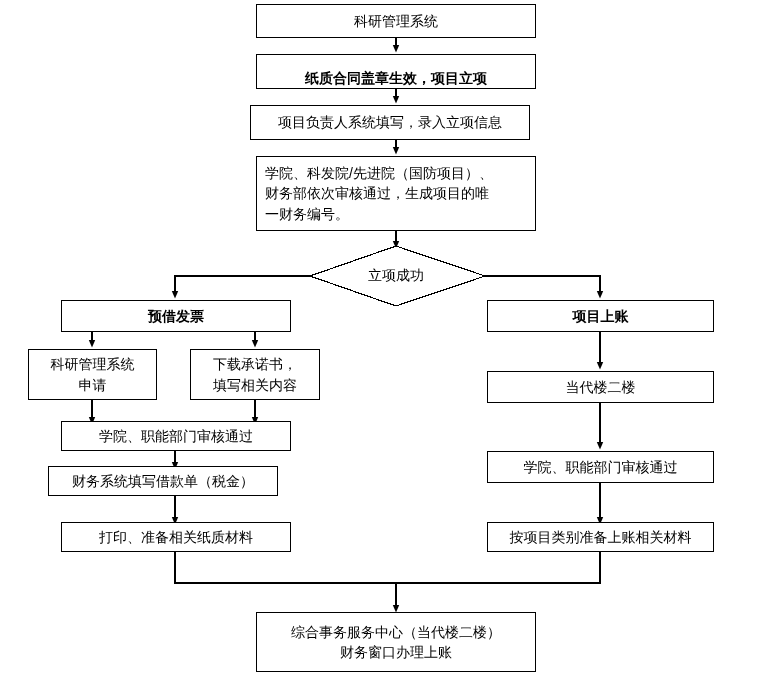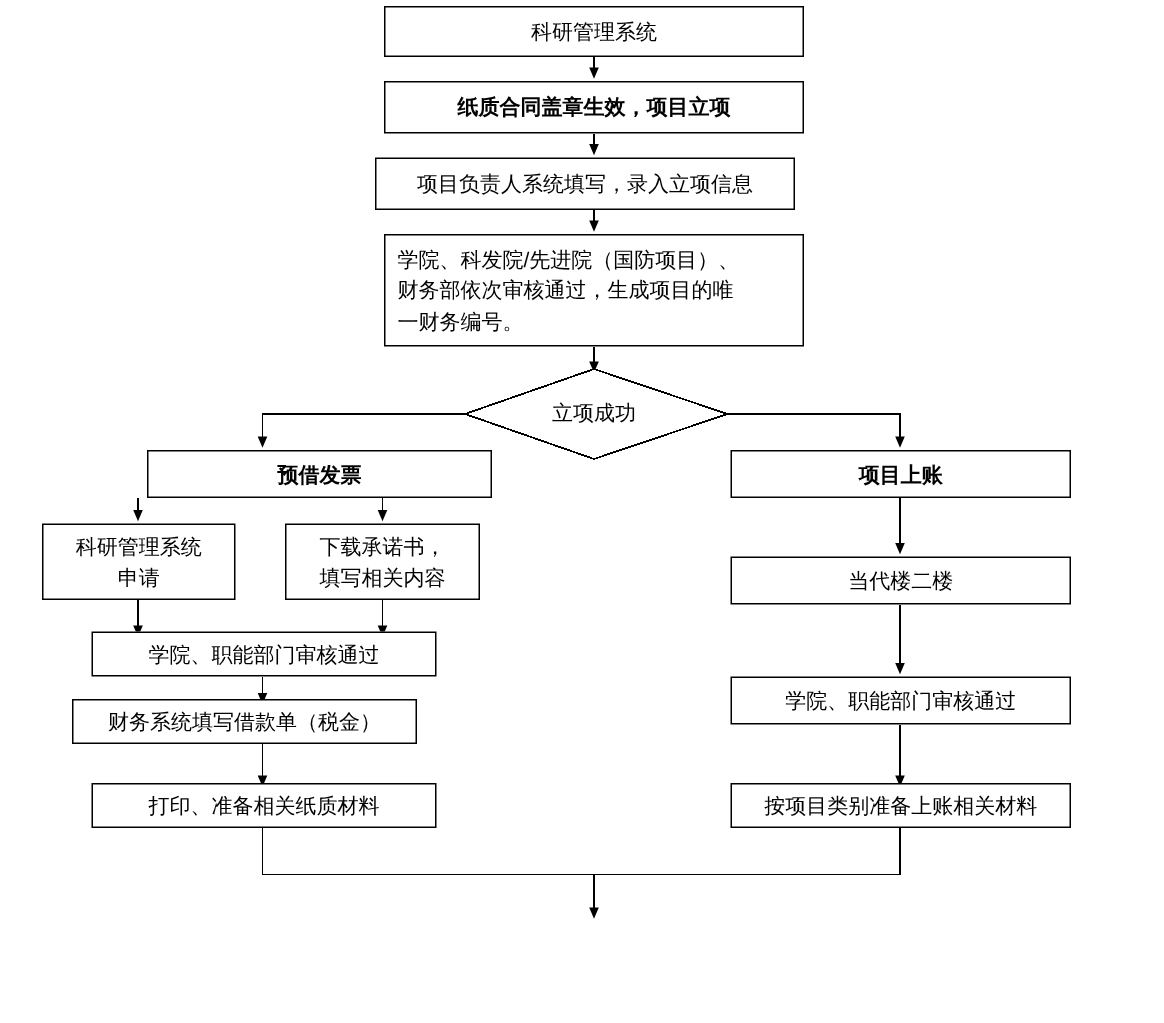--- a/index.html
+++ b/index.html
@@ -115,39 +115,39 @@
       <line x1="396" y1="583" x2="396" y2="609" marker-end="url(#arrowhead)"></line>
 
       <polygon points="396,246 485,276 396,306 310,276" fill="#ffffff" stroke="#000000" stroke-width="1.2"></polygon>
     </g>
   </svg>
 
   <div class="node-box" style="left:256px; top:4px; width:280px; height:34px;">
     <span class="txt">科研管理系统</span>
   </div>
 
-  <div class="node-box bold" style="left:256px; top:54px; width:280px; height:35px;">
+  <div class="node-box bold" style="left:256px; top:54px; width:280px; height:35px;align-items:flex-end;">
     <span class="txt">纸质合同盖章生效，项目立项</span>
   </div>
 
   <div class="node-box" style="left:250px; top:105px; width:280px; height:35px;">
     <span class="txt">项目负责人系统填写，录入立项信息</span>
   </div>
 
   <div class="node-box align-left" style="left:256px; top:156px; width:280px; height:75px;">
     <span class="txt">学院、科发院/先进院（国防项目）、
 财务部依次审核通过，生成项目的唯
 一财务编号。</span>
   </div>
 
   <div class="diamond-label" style="left:330px; top:262px; width:132px; height:28px;">
     <span>立项成功</span>
   </div>
 
-  <div class="node-box bold" style="left:61px; top:300px; width:230px; height:32px;margin-left:37px;">
+  <div class="node-box bold" style="left:61px; top:300px; width:230px; height:32px;">
     <span class="txt">预借发票</span>
   </div>
 
   <div class="node-box" style="left:28px; top:349px; width:129px; height:51px;">
     <span class="txt">科研管理系统
 申请</span>
   </div>
 
   <div class="node-box" style="left:190px; top:349px; width:130px; height:51px;">
     <span class="txt">下载承诺书，
@@ -175,14 +175,18 @@
   </div>
 
   <div class="node-box" style="left:487px; top:451px; width:227px; height:32px;">
     <span class="txt">学院、职能部门审核通过</span>
   </div>
 
   <div class="node-box" style="left:487px; top:522px; width:227px; height:30px;">
     <span class="txt">按项目类别准备上账相关材料</span>
   </div>
 
+  <div class="node-box" style="left:256px; top:612px; width:280px; height:60px;">
+    <span class="txt">综合事务服务中心（当代楼二楼）
+财务窗口办理上账</span>
+  </div>
 
 </div>
 
 </body></html>

